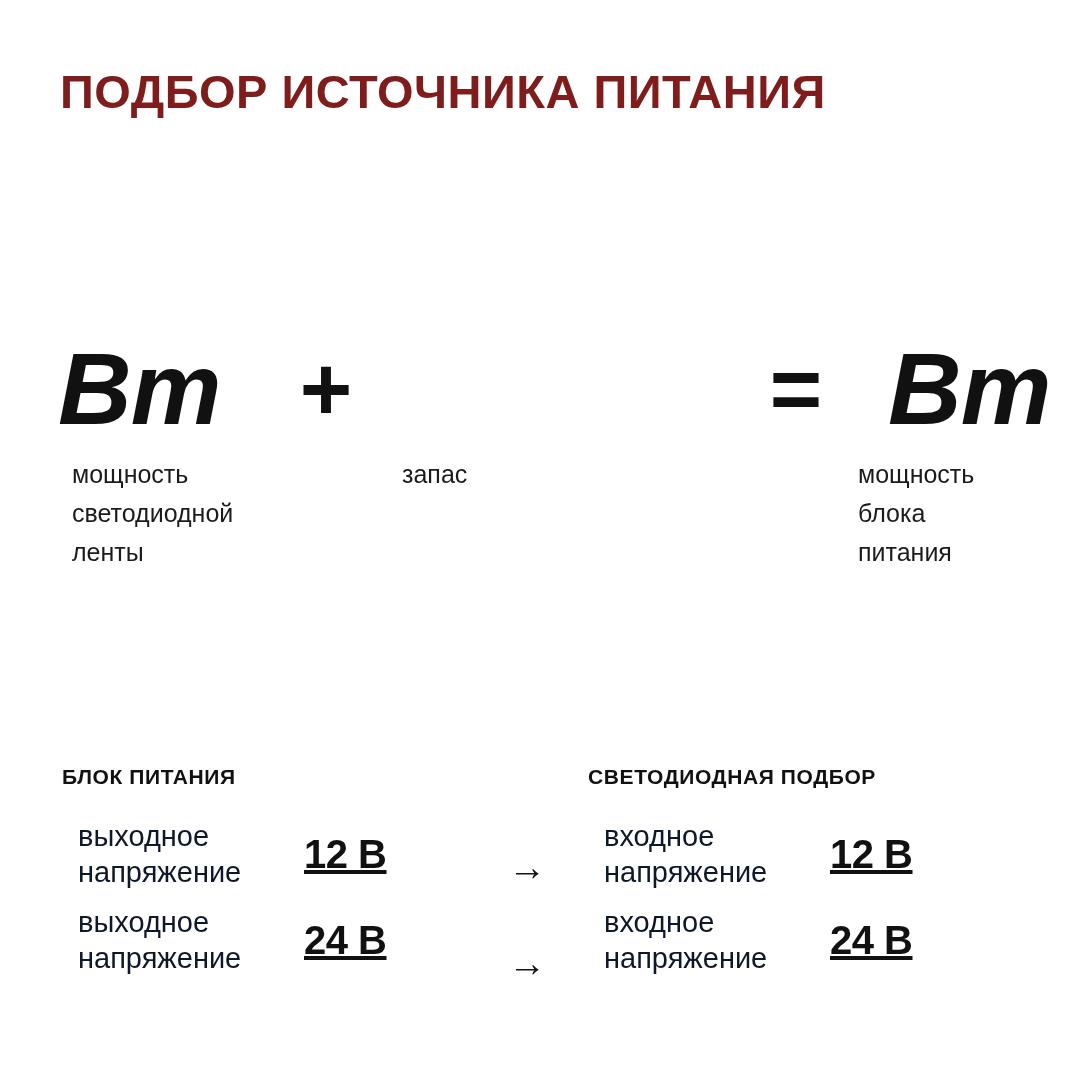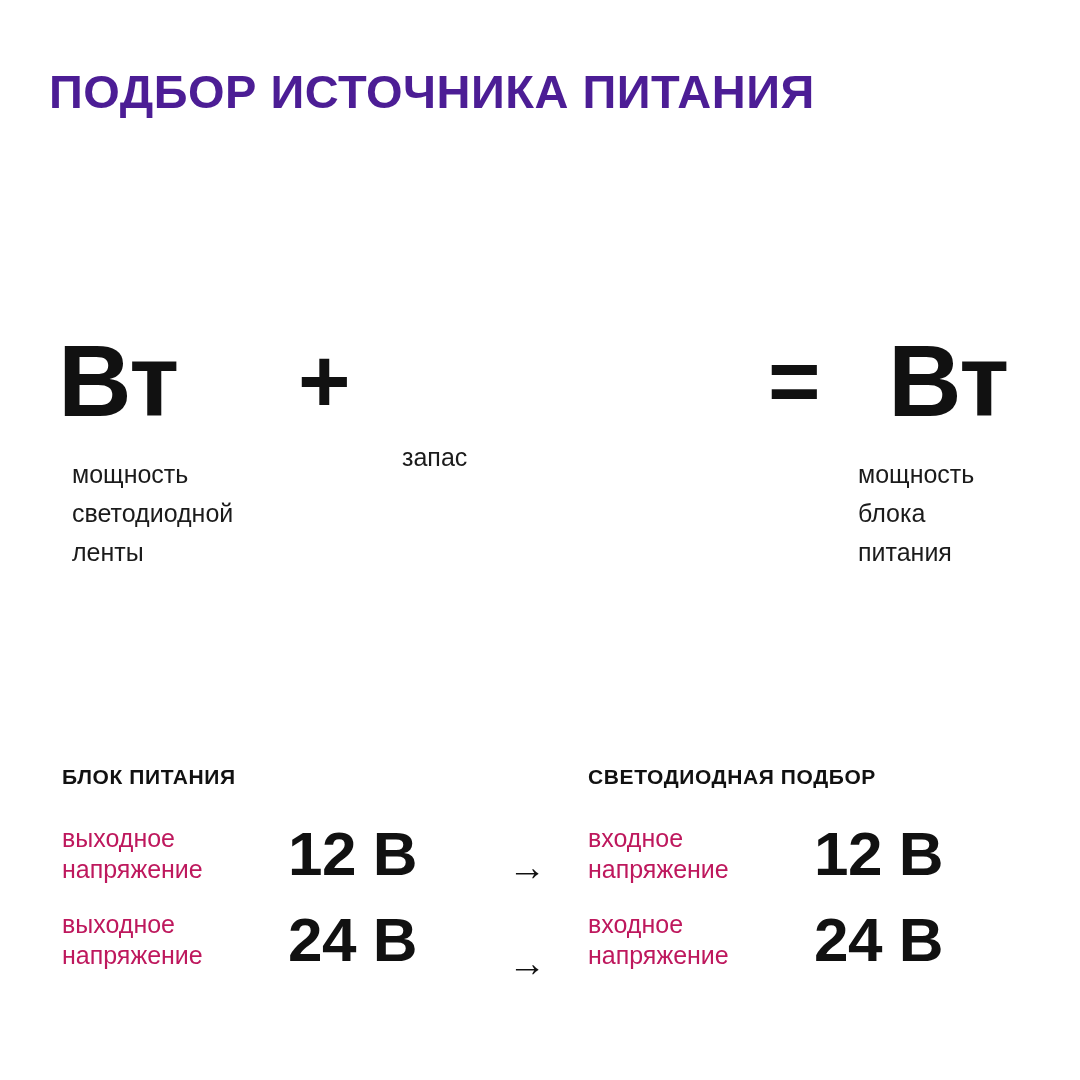--- a/index.html
+++ b/index.html
@@ -18,37 +18,38 @@
 
   .page {
     position: absolute;
     inset: 0;
     padding: 0;
   }
 
   
   .title {
     position: absolute;
-    left: 49px;
+    left: 60px;
     top: 66px;
     font-size: 47px;
     font-weight: 700;
     letter-spacing: 0.5px;
     line-height: 1.1;
-    color: #4c1d95;
+    color: #7f1d1d;
     white-space: nowrap;
   }
 
   
   .formula {
     position: absolute;
     left: 58px;
-    top: 330px;
+    top: 338px;
     width: 964px;
     height: 240px;
+    font-style: italic;
   }
   .f-term {
     font-size: 102px;
     font-weight: 700;
     line-height: 1;
     letter-spacing: -1px;
     color: #111111;
   }
   .f-op {
     font-size: 90px;
@@ -65,21 +66,21 @@
   .f-caption {
     position: absolute;
     font-size: 25px;
     font-weight: 400;
     line-height: 1.55;
     color: #1b1b1b;
     white-space: pre-line;
     margin-left: 14px;
   }
   .cap-a { left: 58px;  top: 455px; }
-  .cap-b { left: 388px; top: 438px; }
+  .cap-b { left: 388px; top: 455px; }
   .cap-c { left: 844px; top: 455px; }
 
   
   .col {
     position: absolute;
     top: 765px;
   }
   .col-left  { left: 62px; }
   .col-right { left: 588px; }
 
@@ -91,34 +92,36 @@
     white-space: nowrap;
     margin-bottom: 22px;
   }
 
   .v-row {
     display: flex;
     align-items: center;
     height: 86px;
   }
   .v-label {
-    font-size: 25px;
+    font-size: 29px;
     line-height: 1.25;
-    color: #be185d;
+    color: #0f172a;
     white-space: pre-line;
     min-width: 218px;
+    margin-left: 16px;
   }
   .v-value {
-    font-size: 62px;
+    font-size: 40px;
     font-weight: 700;
     line-height: 1;
     letter-spacing: -0.5px;
     color: #111111;
     white-space: nowrap;
     margin-left: 8px;
+    text-decoration: underline;
   }
   .arrow {
     position: absolute;
     font-size: 38px;
     line-height: 1;
     color: #111111;
     font-weight: 400;
   }
   .arrow-1 { left: 508px; top: 848px; }
   .arrow-2 { left: 508px; top: 944px; }

